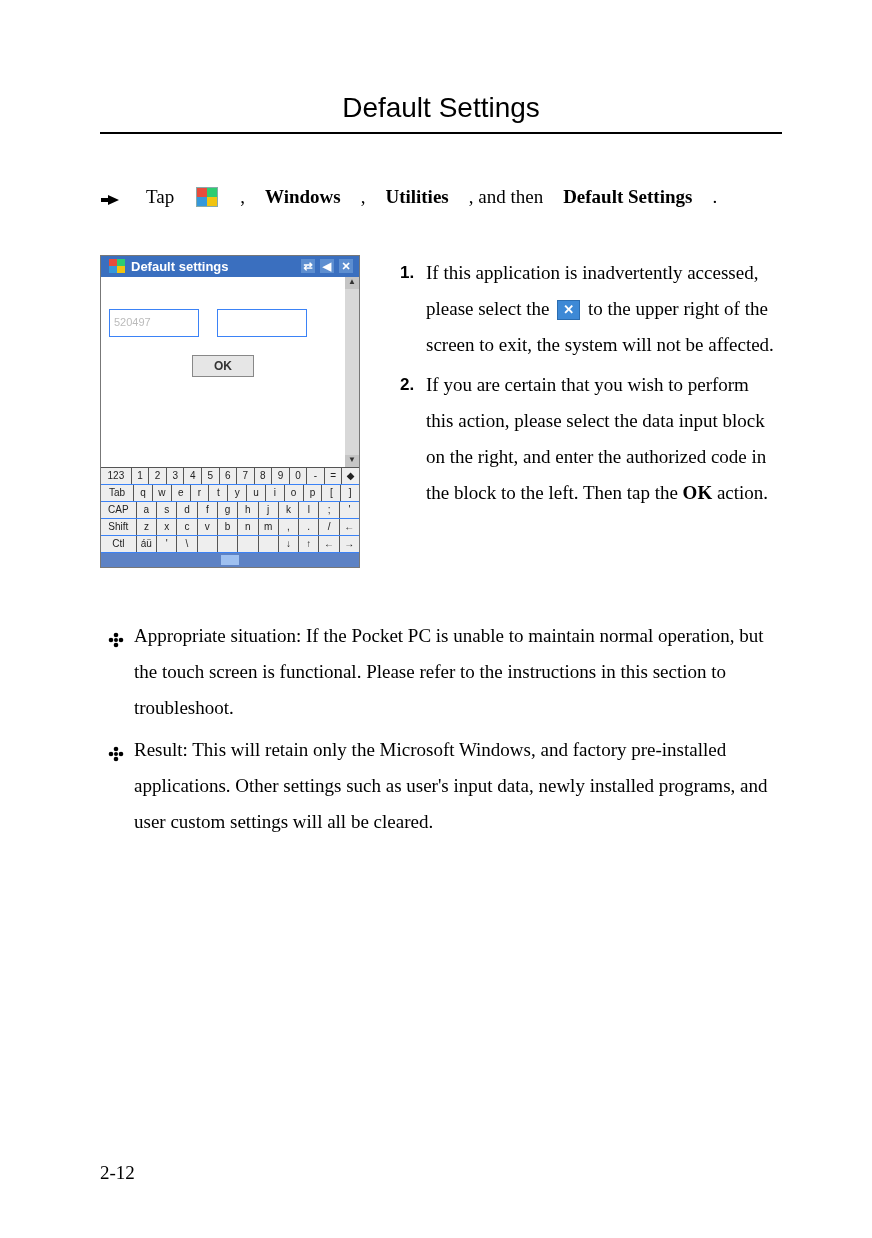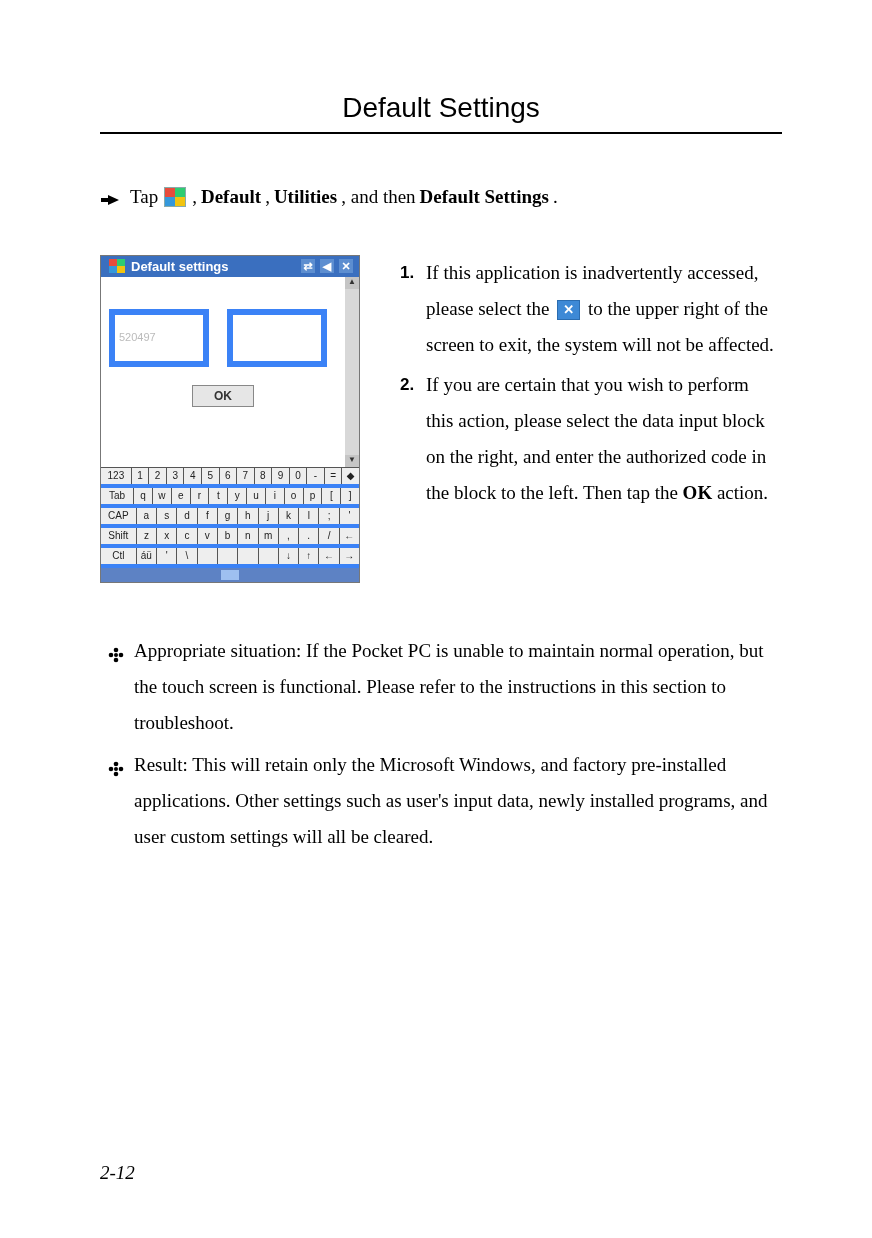--- a/index.html
+++ b/index.html
@@ -30,21 +30,21 @@
     border-top: 2px solid #000;
     margin: 0 0 50px 0;
   }
   .tap-line {
     font-size: 19px;
     margin: 0 0 44px 0;
     line-height: 1.4;
     display: flex;
     align-items: center;
     flex-wrap: wrap;
-    gap: 4px;
+    gap: 20px;
   }
   .tap-line .bold { font-weight: bold; }
   .bullet-hand {
     display: inline-block;
     width: 20px;
     height: 16px;
     margin-right: 6px;
   }
   .winlogo {
     display: inline-flex;
@@ -113,43 +113,43 @@
     position:absolute; right:-14px; width:14px; height:12px;
     background:#c5c5c5; display:flex; align-items:center; justify-content:center;
     font-size:8px; color:#333;
   }
   .sb-up { top:0; }
   .sb-down { bottom:0; }
   .shot-inputs {
     display:flex; gap:18px; margin-top:18px;
   }
   .shot-inputs .inp {
-    border:6px solid #3b82f6; height:22px; width:80px;
-    color:#bbb; font-size:11px; padding:12px 4px; display:flex; align-items:center;
+    border:1px solid #3b82f6; height:22px; width:80px;
+    color:#bbb; font-size:11px; padding:2px 4px; display:flex; align-items:center;
   }
   .shot-ok {
     margin: 18px auto 0 auto;
     width: 60px;
     text-align:center;
     padding: 2px 0;
     border:1px solid #888;
     background:#e6e6e6;
     color:#333;
     font-weight:bold;
     font-size:12px;
   }
   .kbd {
     border-top:1px solid #555;
     background:#eee;
     font-size:10px;
     line-height:1;
   }
   .kbd-row {
     display:flex;
-    border-bottom:4px solid #3b82f6;
+    border-bottom:1px solid #3b82f6;
   }
   .kbd-row:last-child { border-bottom:0; }
   .kbd-key {
     flex:1;
     border-right:1px solid #555;
     text-align:center;
     padding:3px 0;
     min-width:0;
     font-family: Tahoma, Arial, sans-serif;
     color:#222;
@@ -220,21 +220,20 @@
     left:0; top:6px;
     width:16px; height:16px;
     display:inline-block;
   }
   .flower svg { width:100%; height:100%; }
 
   .page-num {
     position: absolute;
     left: 100px;
     bottom: 54px;
-    font-style: italic;
     font-size: 19px;
     font-family: "Times New Roman", serif;
   }
 </style>
 </head>
 <body>
 
 <div class="page">
   <div class="title">Default Settings</div>
   <hr class="hr">
@@ -246,21 +245,21 @@
         </svg>
     </span>
     <span>Tap</span>
     <span class="winlogo">
       <span class="wl-r"></span>
         <span class="wl-g"></span>
         <span class="wl-b"></span>
         <span class="wl-y"></span>
     </span>
       <span>,</span>
-    <span class="bold">Default</span>
+    <span class="bold">Windows</span>
       <span>,</span>
     <span class="bold">Utilities</span>
       <span>, and then </span>
     <span class="bold">Default Settings</span>
       <span>.</span>
   </div>
 
   <div class="two-col">
     <div class="shot-col">
       <div class="shot">

